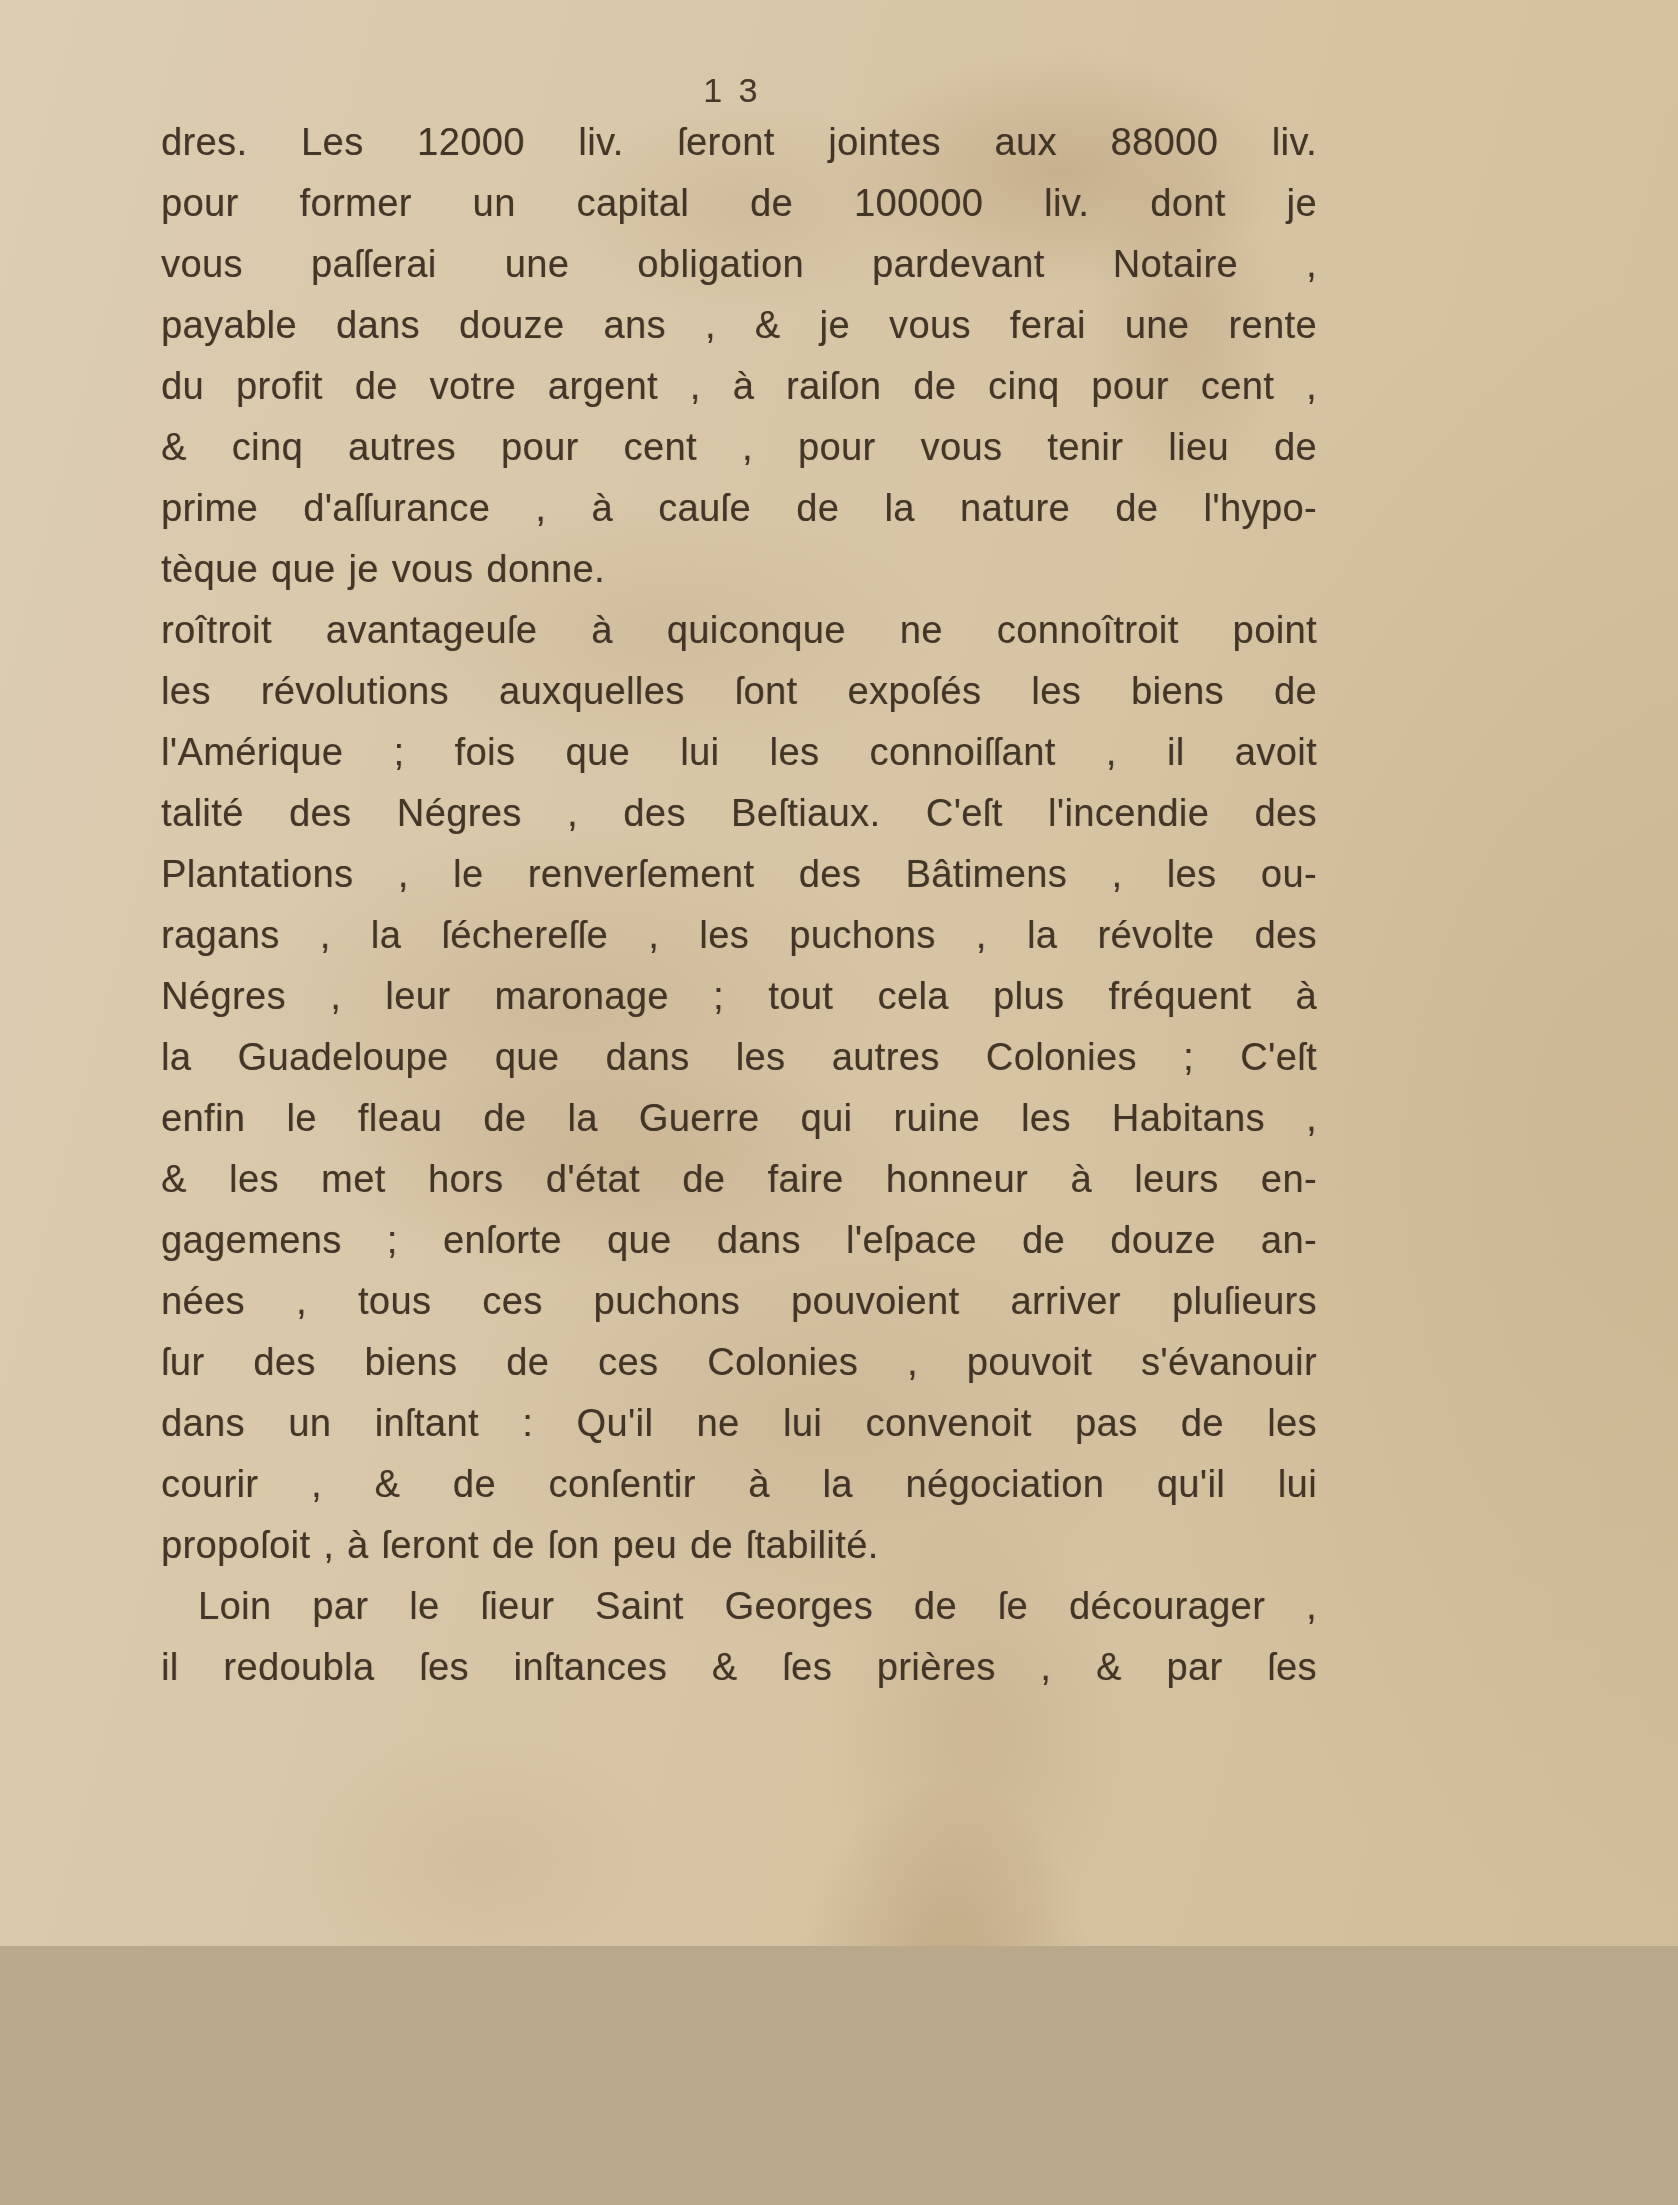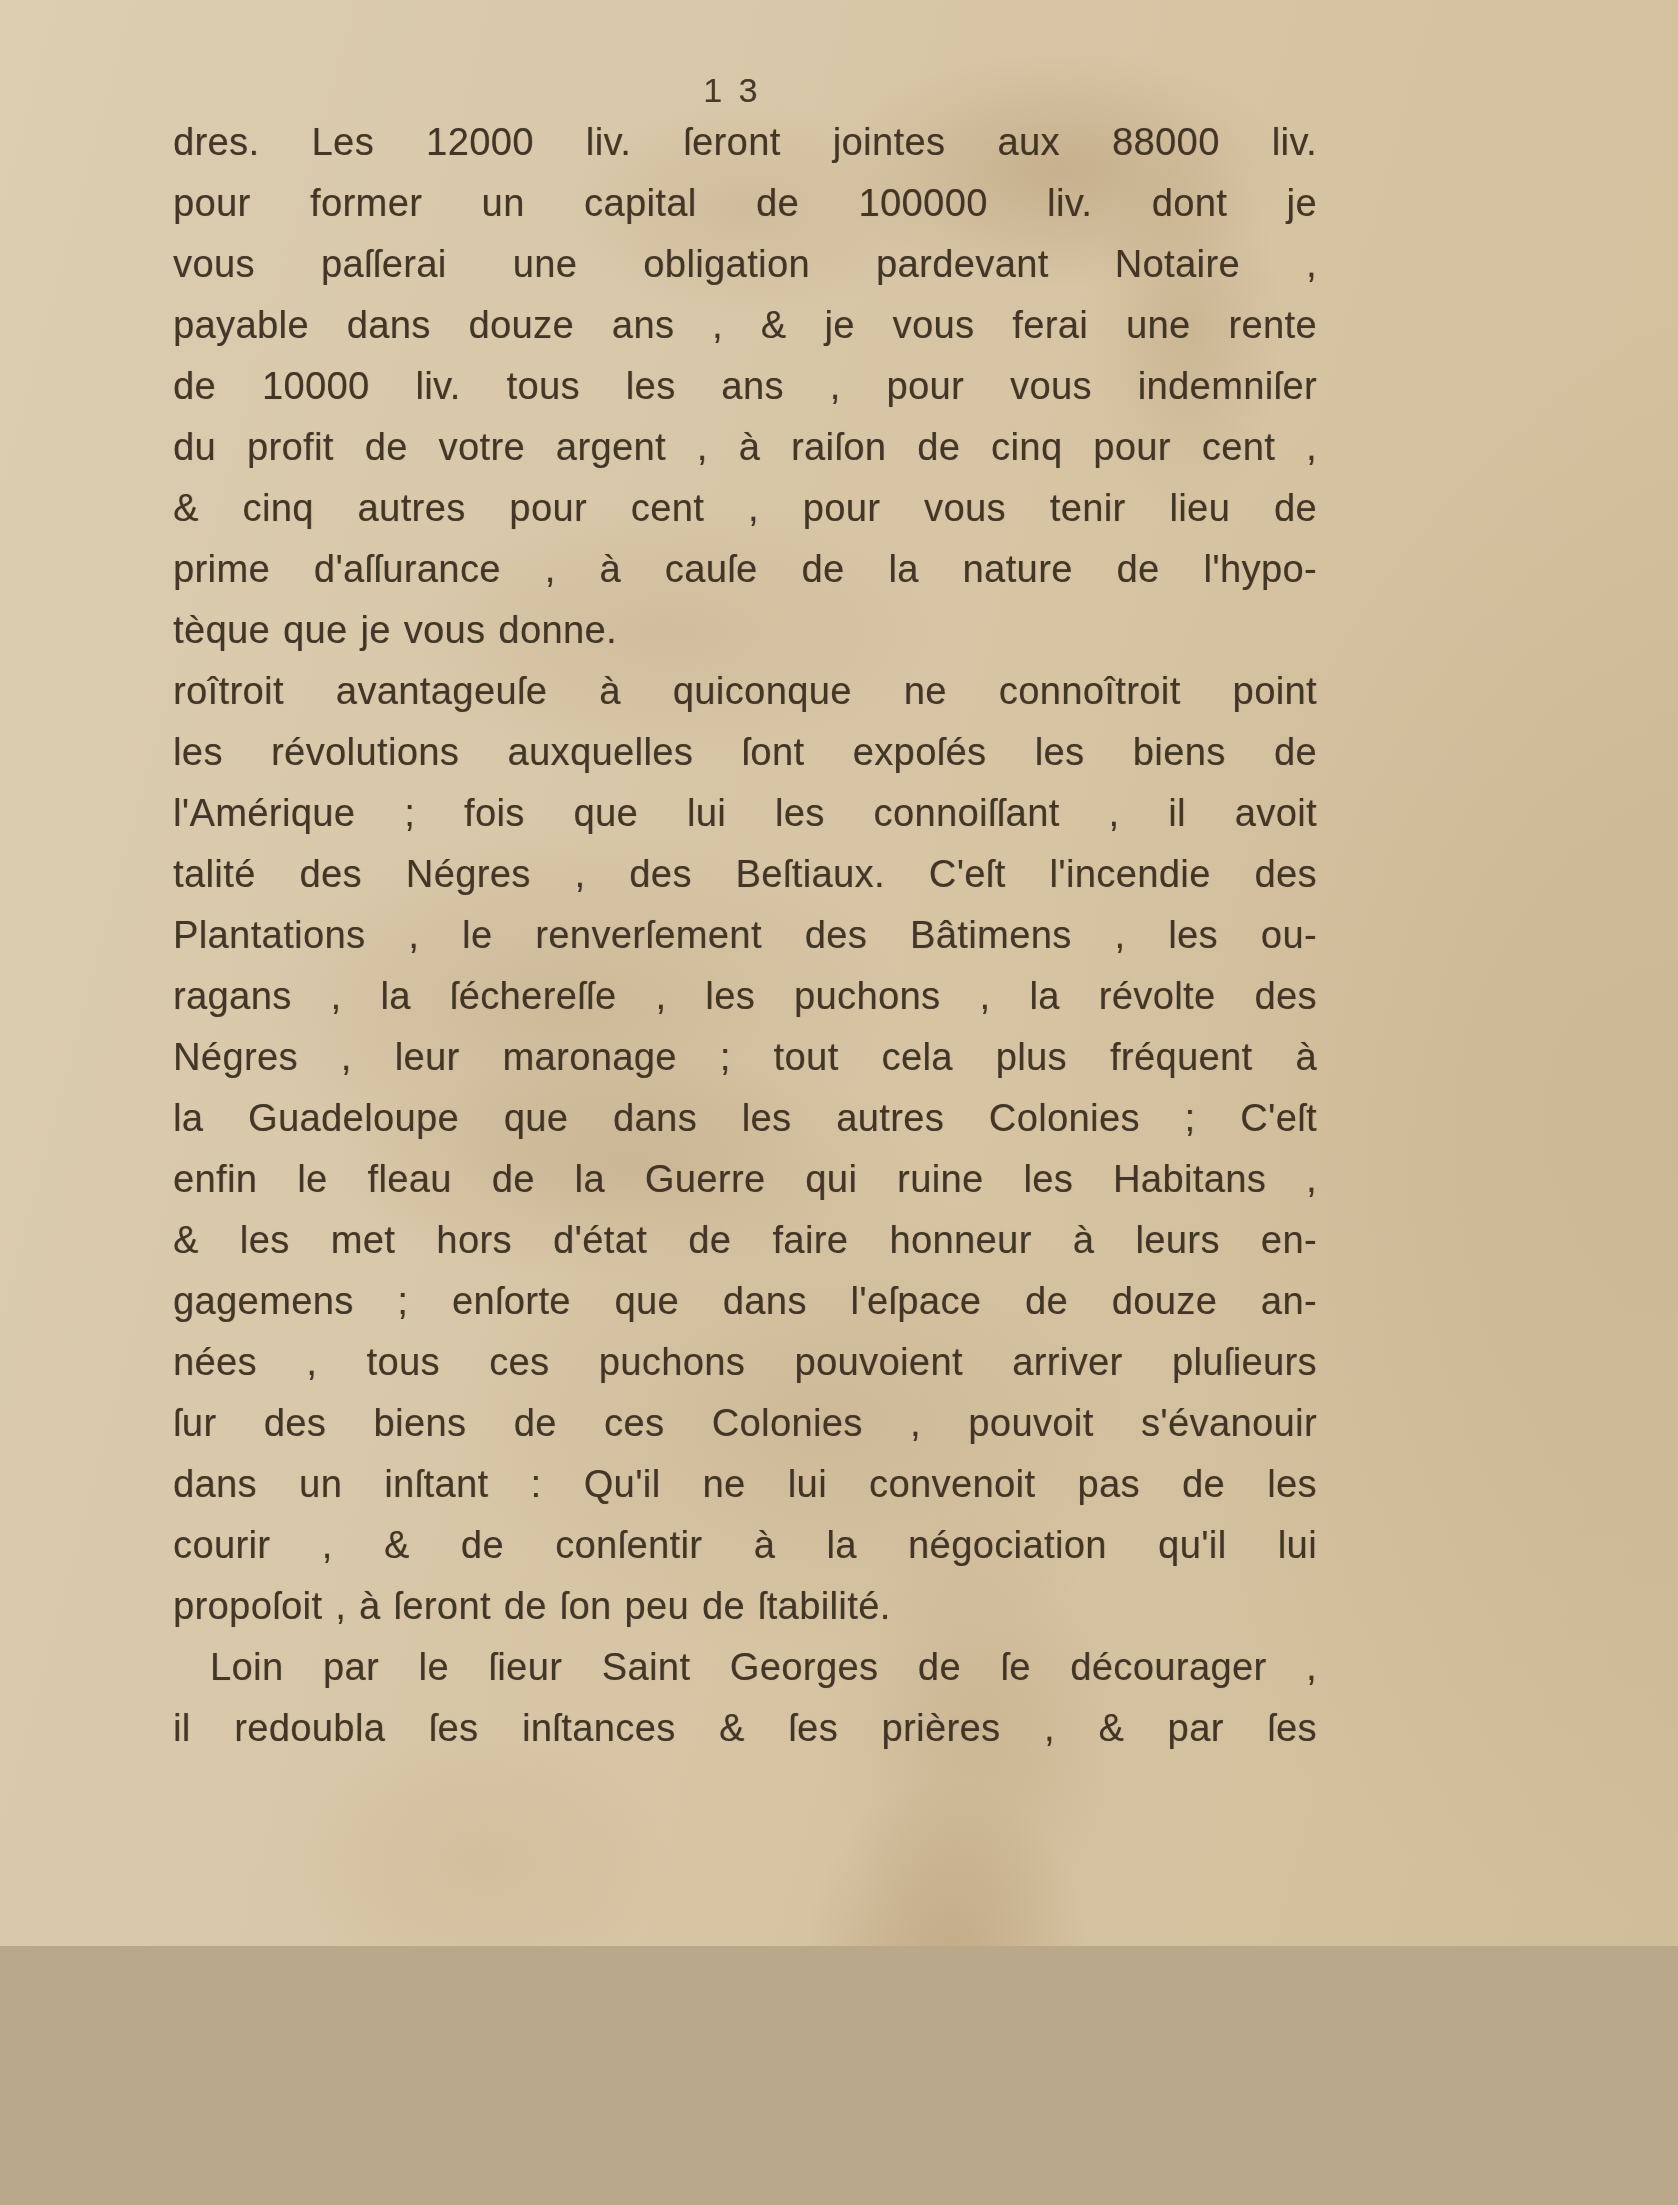--- a/index.html
+++ b/index.html
@@ -74,42 +74,40 @@
     letter-spacing: 0.4px;
     word-spacing: 1.9px;
     color: rgba(56, 44, 31, 0.90);
     text-shadow: 0.4px 0.4px 0.7px rgba(56,44,31,0.38);
   }
 
   .line {
     text-align: justify;
     text-align-last: justify;
     white-space: normal;
-    margin-left: 12px;
   }
   .line.indent { text-indent: 37px; }
   .line.last   { text-align-last: left; }
 </style>
 </head>
 <body>
 
 <div class="page" style="background-color: rgb(215, 197, 164);">
   <div class="stains"></div>
 
   <div class="bleed b1"></div>
   <div class="bleed b2"></div>
 
   <div class="page-number">13</div>
 
   <div class="text-block">
       <div class="line">dres. Les 12000 liv. ſeront jointes aux 88000 liv.</div>
       <div class="line">pour former un capital de 100000 liv. dont je</div>
       <div class="line">vous paſſerai une obligation pardevant Notaire ,</div>
       <div class="line">payable dans douze ans , &amp; je vous ferai une rente</div>
-      <div class="line">de 10000 liv. tous les ans , pour vous indemniſer</div>
       <div class="line">du profit de votre argent , à raiſon de cinq pour cent ,</div>
       <div class="line">&amp; cinq autres pour cent , pour vous tenir lieu de</div>
       <div class="line">prime d'aſſurance , à cauſe de la nature de l'hypo-</div>
       <div class="line last">tèque que je vous donne.</div>
       <div class="line">roîtroit avantageuſe à quiconque ne connoîtroit point</div>
       <div class="line">les révolutions auxquelles ſont expoſés les biens de</div>
       <div class="line">l'Amérique ; fois que lui les connoiſſant , il avoit</div>
       <div class="line">talité des Négres , des Beſtiaux. C'eſt l'incendie des</div>
       <div class="line">Plantations , le renverſement des Bâtimens , les ou-</div>
       <div class="line">ragans , la ſéchereſſe , les puchons , la révolte des</div>

